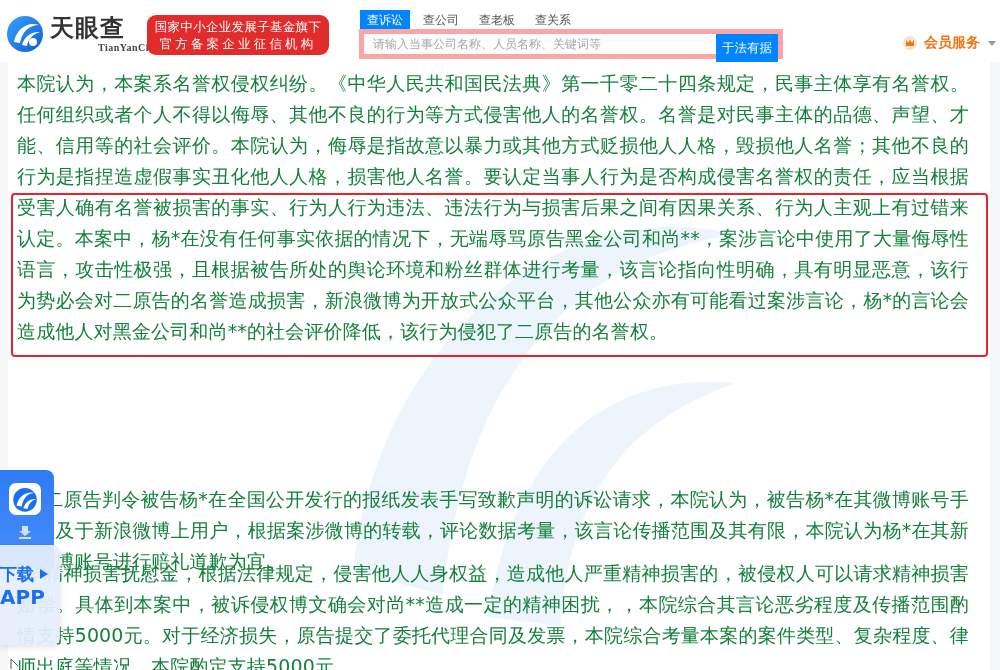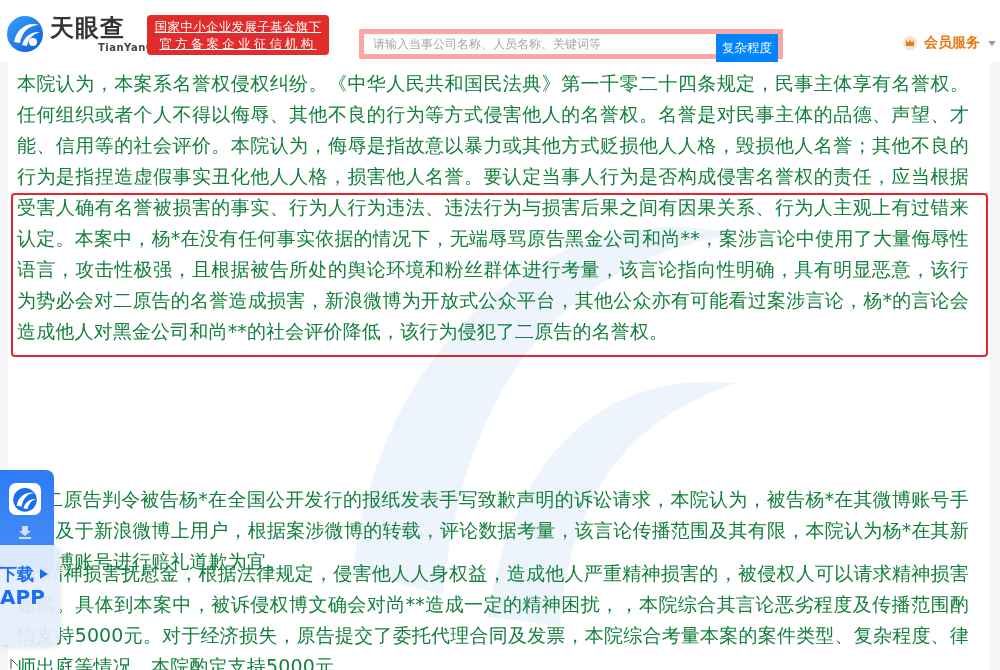--- a/index.html
+++ b/index.html
@@ -1,27 +1,27 @@
 <!DOCTYPE html>
 <html><head>
   <meta charset="utf-8">
   <style>
     * { box-sizing: border-box; margin: 0; padding: 0; }
     html, body { width: 1000px; height: 670px; overflow: hidden; background: #f5f6f8; }
     body { font-family: "DejaVu Sans", "Liberation Sans", sans-serif; color: #333; position: relative; }
 
     
     .header { position: absolute; left: 0; top: 0; width: 1000px; height: 62px; background: #fff; }
-    .logo { position: absolute; left: 6px; top: 12px; width: 134px; height: 44px; display: flex; align-items: center; }
+    .logo { position: absolute; left: 6px; top: 12px; width: 134px; height: 44px; display: flex; align-items: center; font-family: Liberation Serif, serif; }
     .logo-mark { width: 38px; height: 38px; position: relative; }
     .logo-text { margin-left: 6px; display: flex; flex-direction: column; }
     .logo-cn { font-size: 24px; font-weight: bold; color: #333; letter-spacing: 1px; line-height: 26px; }
     .logo-en { font-size: 10px; color: #444; font-weight: bold; letter-spacing: 0.5px; line-height: 12px; margin-top: 1px; margin-left: 48px; }
-    .badge-red { position: absolute; left: 147px; top: 15px; width: 182px; height: 40px; background: #e22b2b; border-radius: 4px; color: #fff;
-      display: flex; flex-direction: column; align-items: center; justify-content: center; text-decoration: underline; }
+    .badge-red { position: absolute; left: 147px; top: 15px; width: 182px; height: 40px; background: #e22b2b; border-radius: 9px; color: #fff;
+      display: flex; flex-direction: column; align-items: center; justify-content: center; }
     .badge-red span { font-size: 12.5px; line-height: 17px; letter-spacing: 0.3px; }
     .badge-red span.l2 { letter-spacing: 3.2px; }
 
     .search-tabs { position: absolute; left: 360px; top: 10px; height: 20px; display: flex; }
     .search-tab { font-size: 12px; padding: 0 7px; height: 20px; line-height: 20px; color: #555; cursor: pointer; margin-right: 6px; }
     .search-tab.active { background: #0084ff; color: #fff; }
     .search-box { position: absolute; left: 359px; top: 29px; width: 424px; height: 30px; border: 5px solid #fca5a5; display: flex; background: #fff; }
     .search-input { flex: 1; border: none; outline: none; padding-left: 9px; font-size: 12px; color: #999; background: transparent; font-family: "DejaVu Sans", "Liberation Sans", sans-serif; }
     .search-input::placeholder { color: #a6a6a6; }
     .search-btn { width: 62px; height: 28px; background: #0084ff; color: #fff; border: none; font-size: 12.5px; cursor: pointer; font-family: "DejaVu Sans", "Liberation Sans", sans-serif; }
@@ -77,24 +77,30 @@
       <span class="logo-cn">天眼查</span>
       <span class="logo-en">TianYanCha.com</span>
     </div>
   </div>
 
   <div class="badge-red">
     <span>国家中小企业发展子基金旗下</span>
     <span class="l2">官方备案企业征信机构</span>
   </div>
 
+  <div class="search-tabs">
+    <div class="search-tab active">查诉讼</div>
+    <div class="search-tab">查公司</div>
+    <div class="search-tab">查老板</div>
+    <div class="search-tab">查关系</div>
+  </div>
 
   <div class="search-box">
     <input class="search-input" type="text" placeholder="请输入当事公司名称、人员名称、关键词等" style="">
-    <button class="search-btn">复杂程度</button>
+    <button class="search-btn">于法有据</button>
   </div>
 
   <div class="vip">
     <span class="vip-icon"></span>
     <span class="vip-label">会员服务</span>
     <span class="vip-caret"></span>
   </div>
 </div>
 
 <div class="content">

